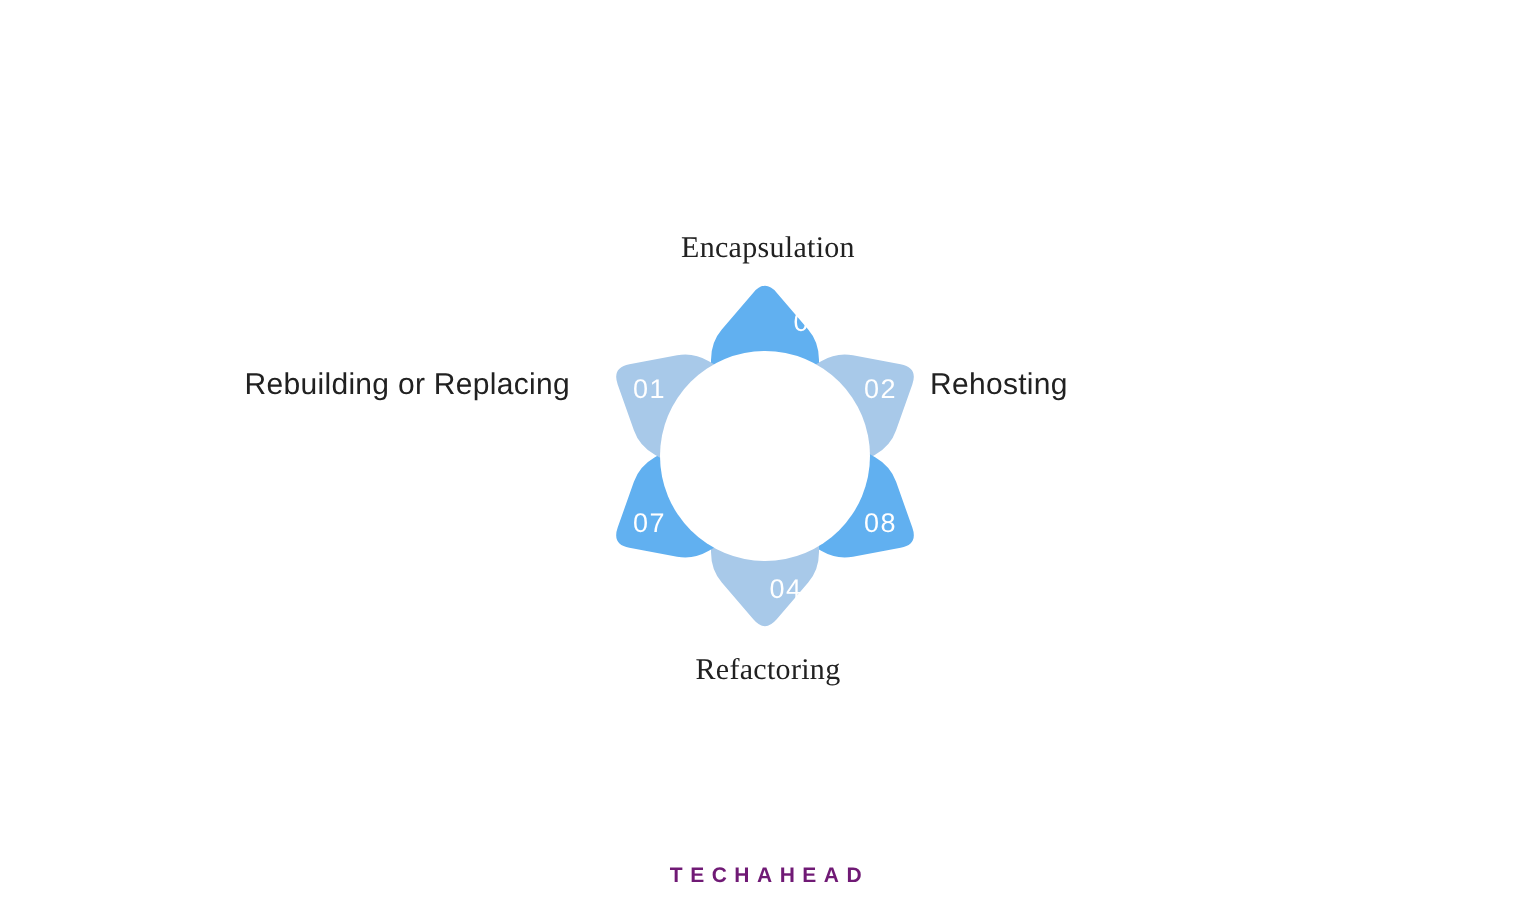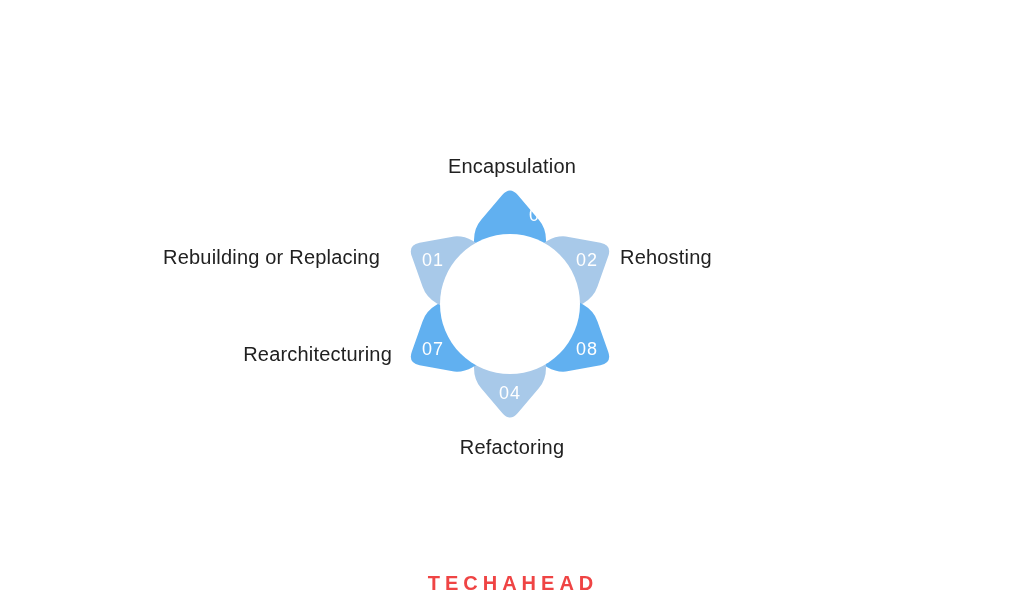--- a/index.html
+++ b/index.html
@@ -35,35 +35,36 @@
     color: #212121;
     font-size: 20px;
     font-weight: 500;
     letter-spacing: 0.2px;
     white-space: nowrap;
     text-align: right;
   }
   .label.center {
     transform: translate(-50%, -50%);
     text-align: left;
+    font-family: Liberation Serif, serif;
   }
   .label.left-align {
     transform: translateY(-50%);
   }
   .label.right-align {
     transform: translateY(-50%);
     text-align: right;
   }
   .brand {
     position: absolute;
     left: 513px;
     top: 583px;
     transform: translate(-50%, -50%);
-    color: #ef4444;
-    font-size: 20px;
+    color: #701a75;
+    font-size: 14px;
     font-weight: 700;
     letter-spacing: 5px;
     white-space: nowrap;
   }
 </style>
 </head>
 <body>
 
 <div class="stage">
 
@@ -78,25 +79,24 @@
       <use href="#petalShape" xlink:href="#petalShape" transform="rotate(180)" fill="#A8C9E9"></use>
       <use href="#petalShape" xlink:href="#petalShape" transform="rotate(240)" fill="#61B0F0"></use>
       <use href="#petalShape" xlink:href="#petalShape" transform="rotate(300)" fill="#A8C9E9"></use>
       <circle r="70" fill="#ffffff"></circle>
     </g>
   </svg>
 
   <span class="num" style="left:540px; top:215px">01</span>
   <span class="num" style="left:587px; top:260px">02</span>
   <span class="num" style="left:587px; top:349px">08</span>
-  <span class="num" style="left:510px; top:393px">04</span>
+  <span class="num" style="left:524px; top:393px">04</span>
   <span class="num" style="left:433px; top:349px">07</span>
   <span class="num" style="left:433px; top:260px">01</span>
 
   <div class="label center" style="left:512px; top:166px">Encapsulation</div>
   <div class="label left-align" style="left:620px; top:257px">Rehosting</div>
   <div class="label center" style="left:512px; top:447px">Refactoring</div>
-  <div class="label right-align" style="right:632px; top:354px">Rearchitecturing</div>
   <div class="label right-align" style="right:644px; top:257px">Rebuilding or Replacing</div>
 
   <div class="brand">TECHAHEAD</div>
 
 </div>
 
 </body></html>

